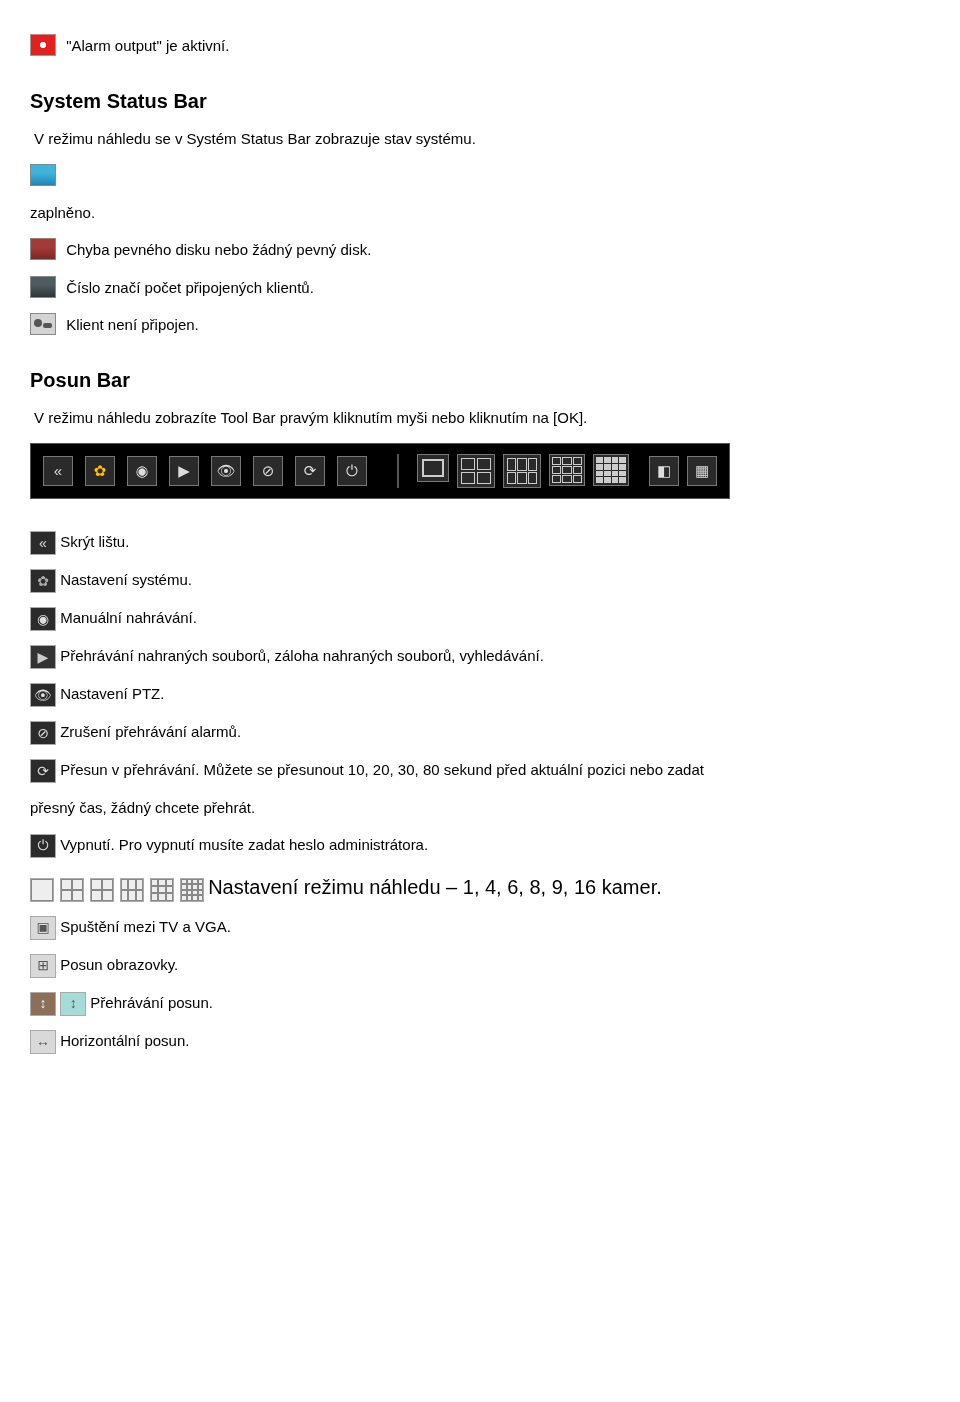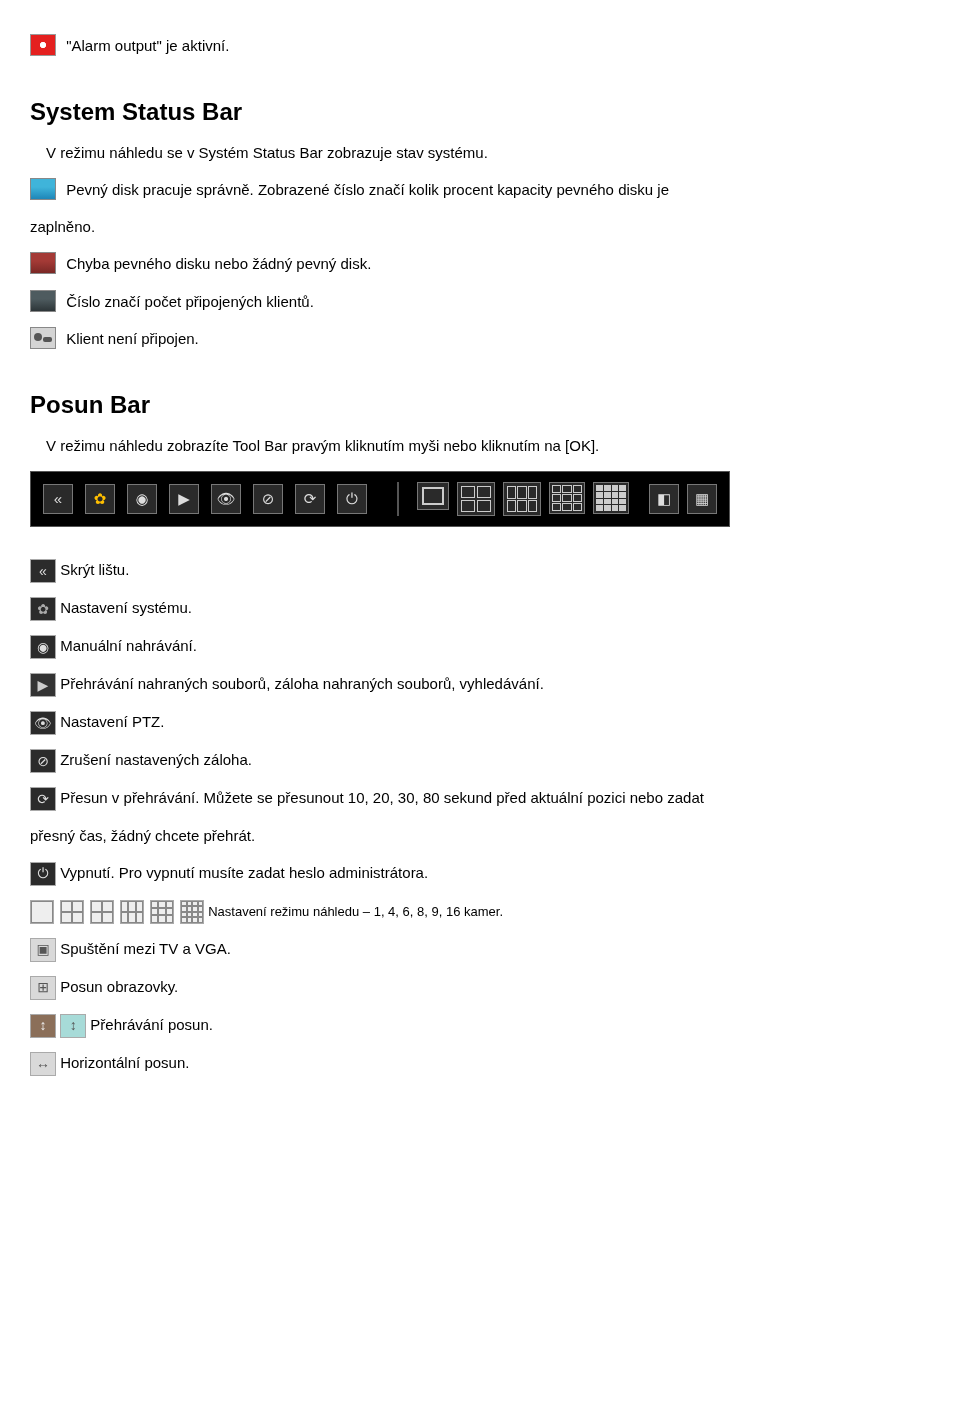--- a/index.html
+++ b/index.html
@@ -6,27 +6,27 @@
     font-family: Arial, sans-serif;
     font-size: 15px;
     color: #000;
     background: #fff;
     margin: 0;
     padding: 20px 30px 30px 30px;
     line-height: 1.5;
     width: 900px;
   }
   h2 {
-    font-size: 24px;
+    font-size: 20px;
     font-weight: bold;
-    margin-top: 36px;
+    margin-top: 28px;
     margin-bottom: 12px;
   }
   p {
-    margin: 8px 16px;
+    margin: 8px 4px;
   }
   .icon {
     display: inline-block;
     vertical-align: middle;
     width: 26px;
     height: 22px;
     margin-right: 6px;
     box-sizing: border-box;
   }
   .row {
@@ -161,21 +161,20 @@
 <div class="row">
   <span class="icon ic-alarm"></span>
   <span>"Alarm output" je aktivní.</span>
 </div>
 
 <h2>System Status Bar</h2>
 <p>V režimu náhledu se v Systém Status Bar zobrazuje stav systému.</p>
 
 <div class="row">
   <span class="icon ic-disk-ok"></span>
-  <span>Pevný disk pracuje správně. Zobrazené číslo značí kolik procent kapacity pevného disku je</span>
 </div>
 <div>zaplněno.</div>
 
 <div class="row">
   <span class="icon ic-disk-err"></span>
   <span>Chyba pevného disku nebo žádný pevný disk.</span>
 </div>
 
 <div class="row">
   <span class="icon ic-clients"></span>
@@ -271,21 +270,21 @@
   <span>Přehrávání nahraných souborů, záloha nahraných souborů, vyhledávání.</span>
 </div>
 
 <div class="row">
   <span class="ic-sq ic-dark">👁</span>
   <span>Nastavení PTZ.</span>
 </div>
 
 <div class="row">
   <span class="ic-sq ic-dark">⊘</span>
-  <span>Zrušení nastavených záloha.</span>
+  <span>Zrušení přehrávání alarmů.</span>
 </div>
 
 <div class="row">
   <span class="ic-sq ic-dark">⟳</span>
   <span>Přesun v přehrávání. Můžete se přesunout 10, 20, 30, 80 sekund před aktuální pozici nebo zadat</span>
 </div>
 <div>přesný čas, žádný chcete přehrát.</div>
 
 <div class="row">
   <span class="ic-sq ic-dark">⏻</span>
@@ -340,21 +339,21 @@
         <span></span>
         <span></span>
         <span></span>
         <span></span>
         <span></span>
         <span></span>
         <span></span>
         <span></span>
       </span>
   </span>
-  <span style="font-size:13px;">Nastavení režimu náhledu – 1, 4, 6, 8, 9, 16 kamer.</span>
+  <span style="font-size:20px;">Nastavení režimu náhledu – 1, 4, 6, 8, 9, 16 kamer.</span>
 </div>
 
 <div class="row">
   <span class="ic-sq ic-light">▣</span>
   <span>Spuštění mezi TV a VGA.</span>
 </div>
 
 <div class="row">
   <span class="ic-sq ic-light">⊞</span>
   <span>Posun obrazovky.</span>

